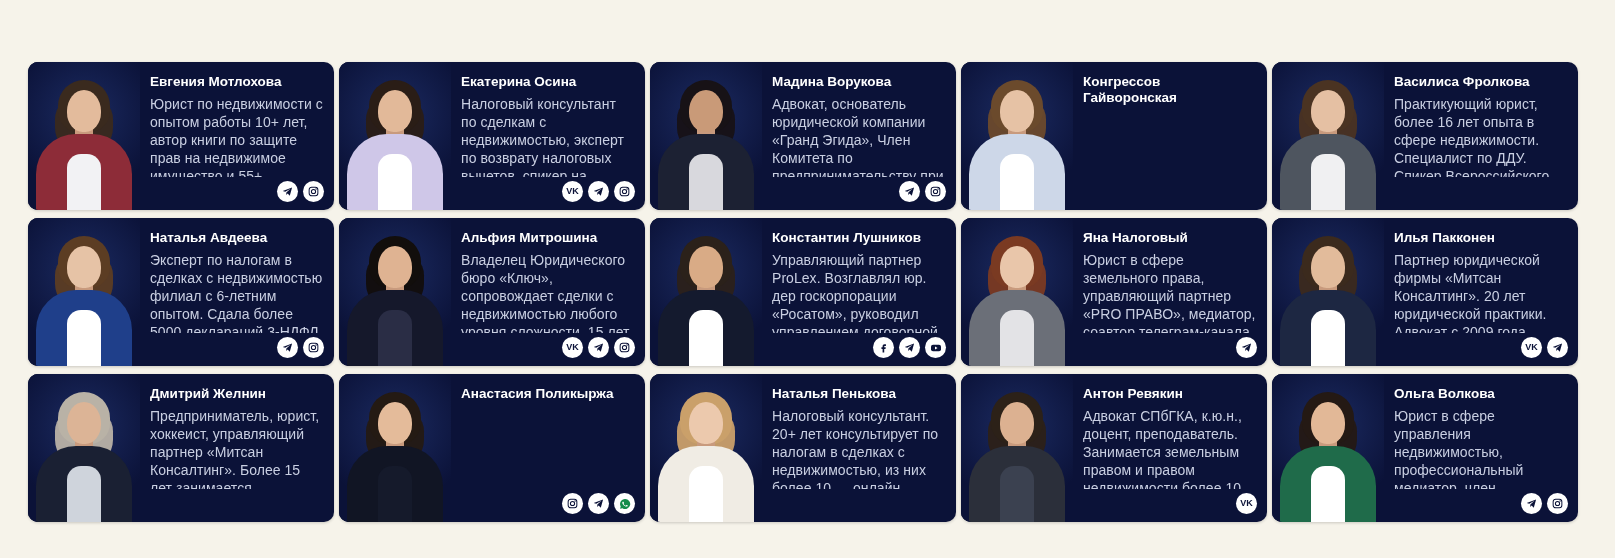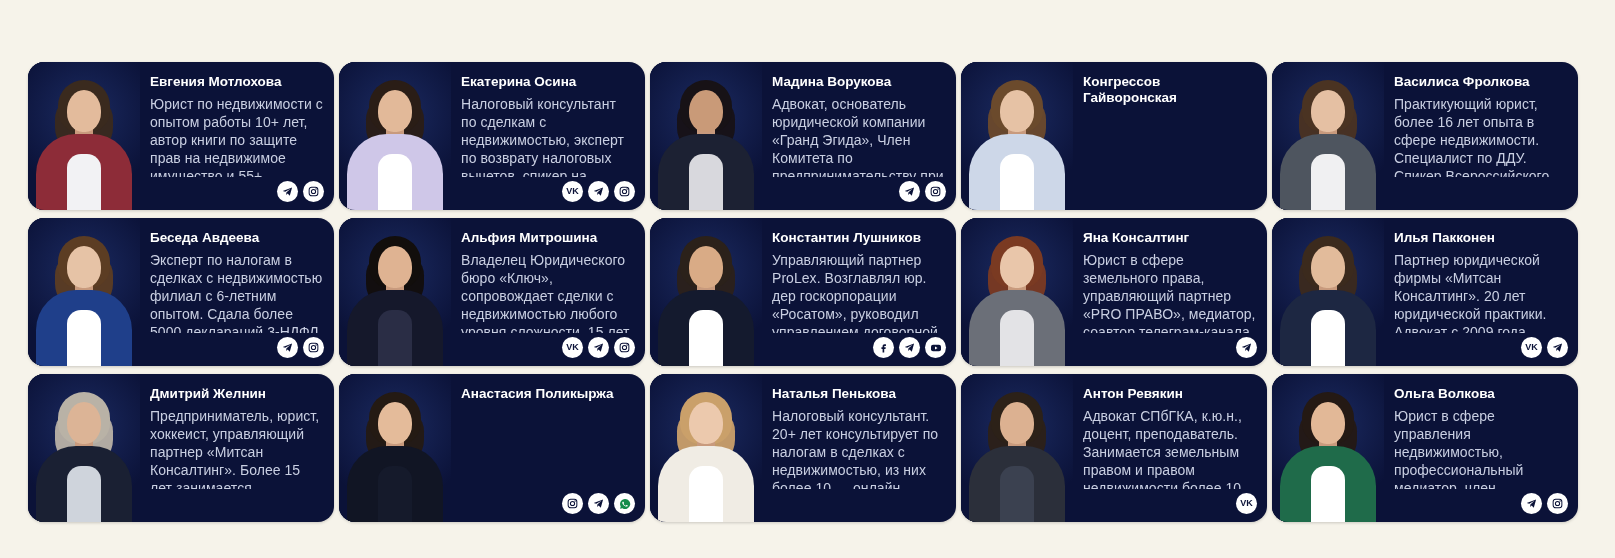--- a/index.html
+++ b/index.html
@@ -32,21 +32,21 @@
     top: 62px;
     width: 1560px;
     display: flex;
     flex-wrap: wrap;
     gap: 8px 5px;
   }
   .card {
     width: 306px;
     height: 148px;
     background: #0b1238;
-    border-radius: 16px;
+    border-radius: 10px;
     display: flex;
     overflow: hidden;
     position: relative;
     box-shadow: 0 1px 3px rgba(0,0,0,0.18);
   }
   .photo {
     width: 112px;
     min-width: 112px;
     height: 148px;
     position: relative;
@@ -310,21 +310,21 @@
           <div class="person">
             <div class="hair-side" style="background:#5c3d23"></div>
             <div class="neck"></div>
             <div class="body" style="background:#1f3f8a"></div>
             <div class="shirt" style="background:#ffffff"></div>
             <div class="face" style="background:#e6c3a6"></div>
             <div class="hair" style="background:#5c3d23"></div>
           </div>
         </div>
         <div class="info">
-          <div class="name">Беседа Авдеева</div>
+          <div class="name">Наталья Авдеева</div>
           <div class="bio">Эксперт по налогам в сделках с недвижимостью филиал с 6-летним опытом. Сдала более 5000 деклараций 3-НДФЛ. 20 лет в бухгалтерии. Спикер конференций и форумов, эксперт СМИ</div>
           <div class="socials">
             <div class="sicon">
               <svg width="11" height="11" viewBox="0 0 24 24">
                 <path fill="#0b1238" d="M22 3 1.5 11l5.5 1.8L18.5 6 9.5 14.3l-.3 5.2 3-3.3L17 21z"></path>
               </svg>
             </div>
             <div class="sicon">
               <svg width="11" height="11" viewBox="0 0 24 24">
                 <rect x="2.5" y="2.5" width="19" height="19" rx="5.5" fill="none" stroke="#0b1238" stroke-width="2.2"></rect>
@@ -410,21 +410,21 @@
           <div class="person">
             <div class="hair-side" style="background:#7a3a22"></div>
             <div class="neck"></div>
             <div class="body" style="background:#6b6f78"></div>
             <div class="shirt" style="background:#e3e3e6"></div>
             <div class="face" style="background:#e9c6aa"></div>
             <div class="hair" style="background:#7a3a22"></div>
           </div>
         </div>
         <div class="info">
-          <div class="name">Яна Консалтинг</div>
+          <div class="name">Яна Налоговый</div>
           <div class="bio">Юрист в сфере земельного права, управляющий партнер «PRO ПРАВО», медиатор, соавтор телеграм-канала «Юристы PRO недвижимость», соорганизатор конференции «Парадоксы недвижимости». Участвовала в сопровождении сделки на 1,9 млрд руб. Оформила более 5 000 Га земли</div>
           <div class="socials">
             <div class="sicon">
               <svg width="11" height="11" viewBox="0 0 24 24">
                 <path fill="#0b1238" d="M22 3 1.5 11l5.5 1.8L18.5 6 9.5 14.3l-.3 5.2 3-3.3L17 21z"></path>
               </svg>
             </div>
           </div>
         </div>
       </div>

